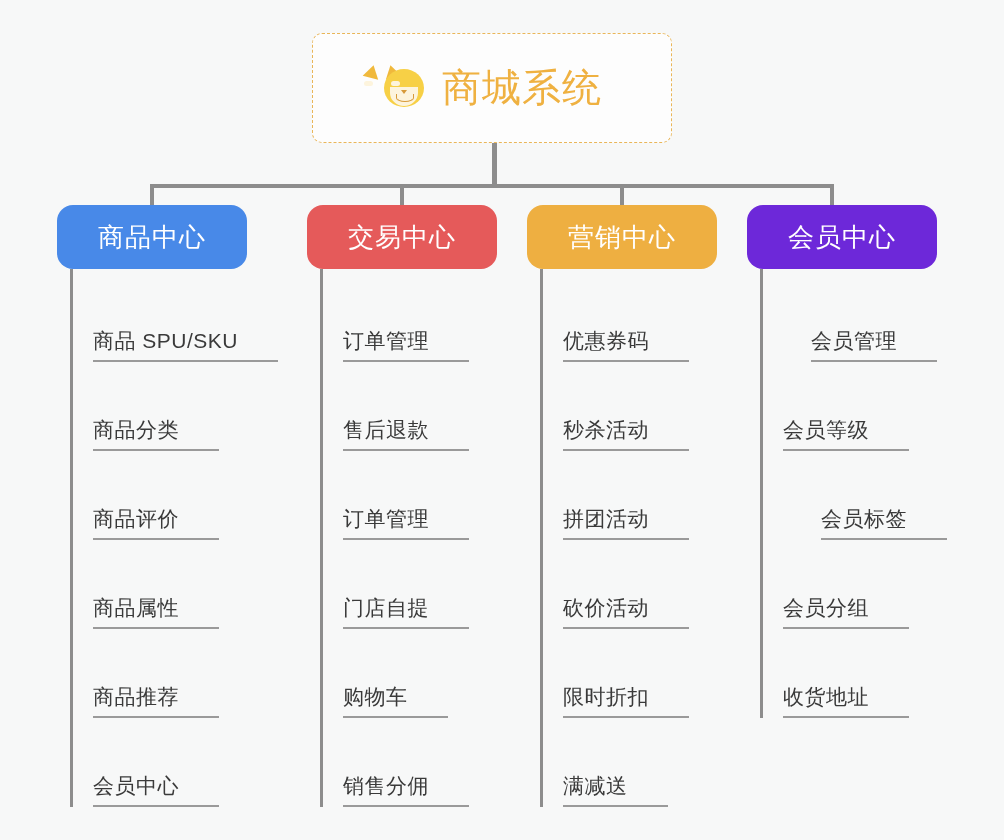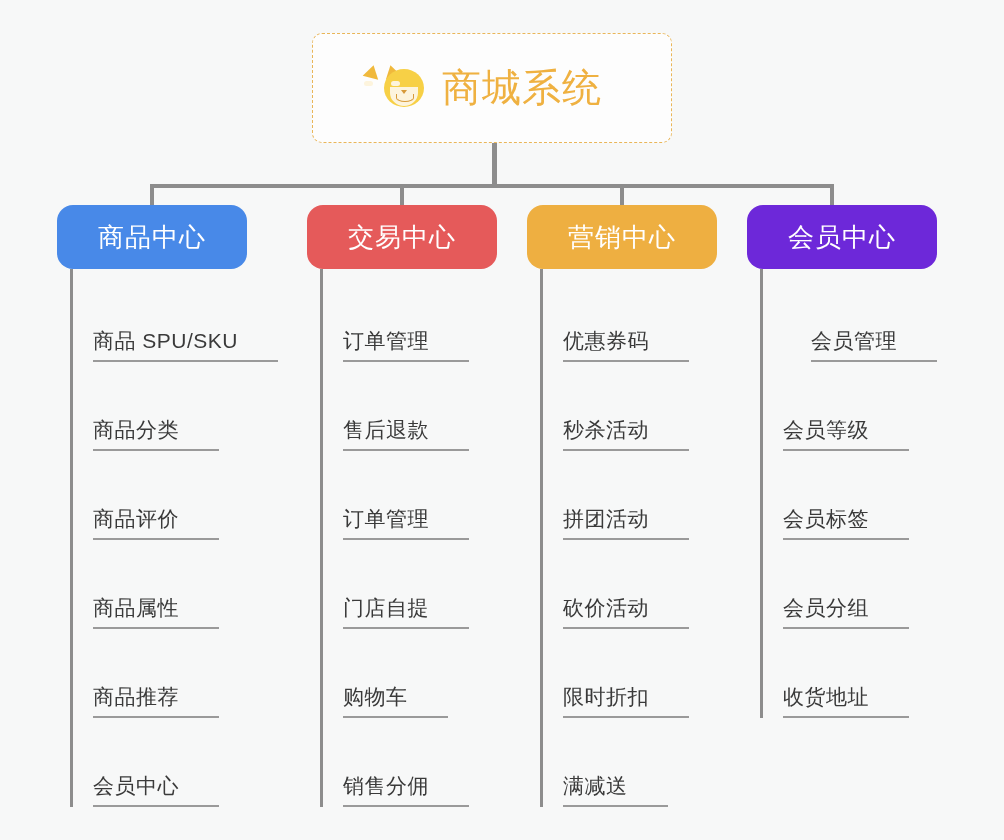--- a/index.html
+++ b/index.html
@@ -278,21 +278,21 @@
       <span>会员中心</span>
     </div>
     <div class="leaf-wrap" style="border-left-color: rgb(141, 141, 141);">
       <div class="leaf">
         <span class="leaf-label" style="border-bottom-color: rgb(154, 154, 154); margin-left: 28px;">会员管理</span>
       </div>
       <div class="leaf">
         <span class="leaf-label" style="border-bottom-color: rgb(154, 154, 154);">会员等级</span>
       </div>
       <div class="leaf">
-        <span class="leaf-label" style="border-bottom-color: rgb(154, 154, 154);">会员标签</span>
+        <span class="leaf-label" style="border-bottom-color: rgb(154, 154, 154); margin-left: 38px;">会员标签</span>
       </div>
       <div class="leaf">
         <span class="leaf-label" style="border-bottom-color: rgb(154, 154, 154);">会员分组</span>
       </div>
       <div class="leaf">
         <span class="leaf-label" style="border-bottom-color: rgb(154, 154, 154);">收货地址</span>
       </div>
     </div>
   </div>
 

